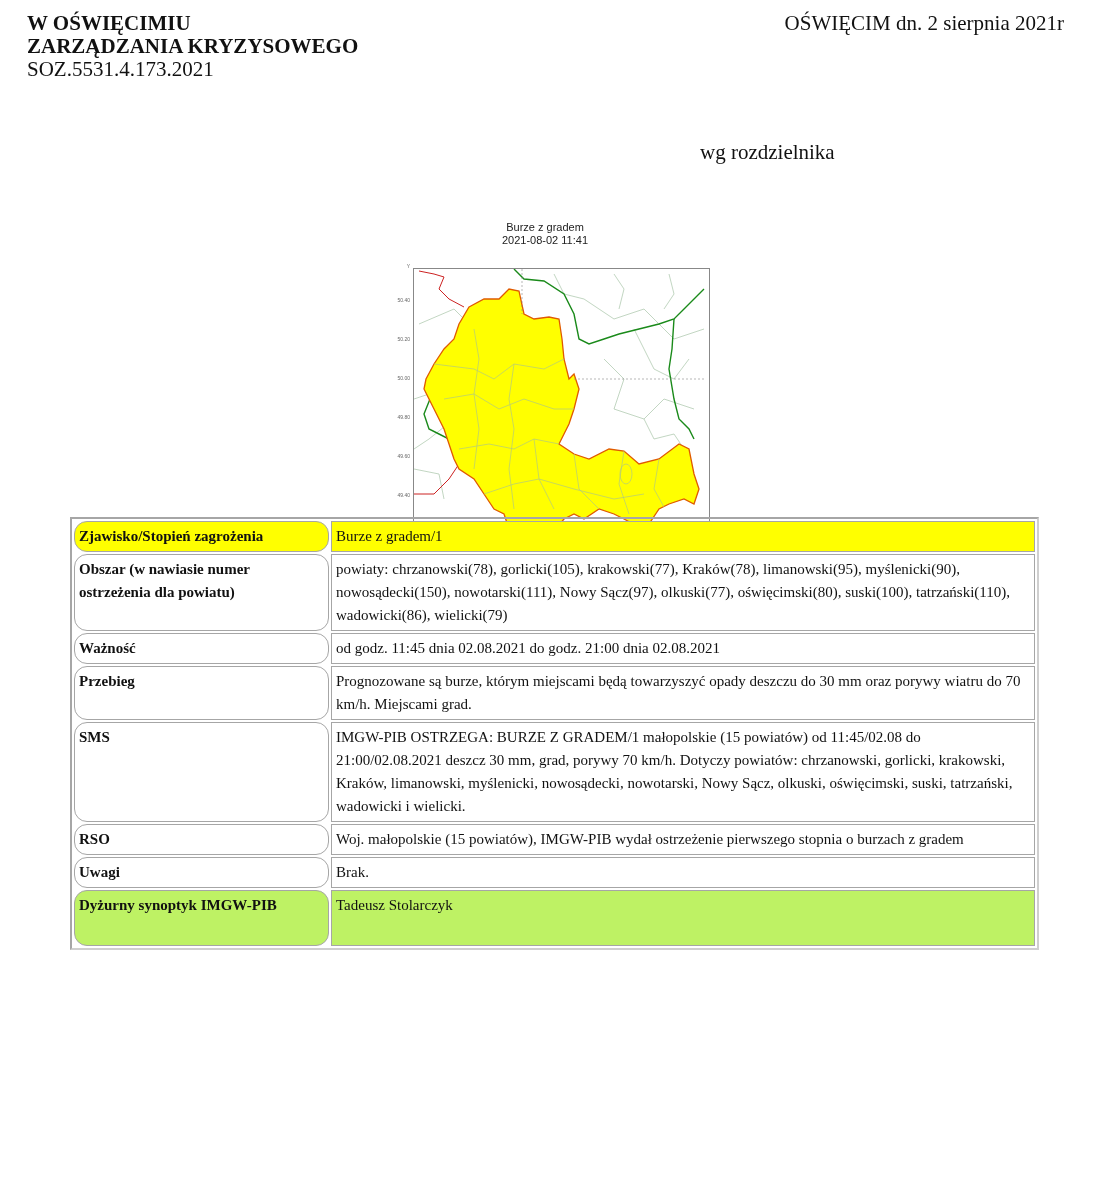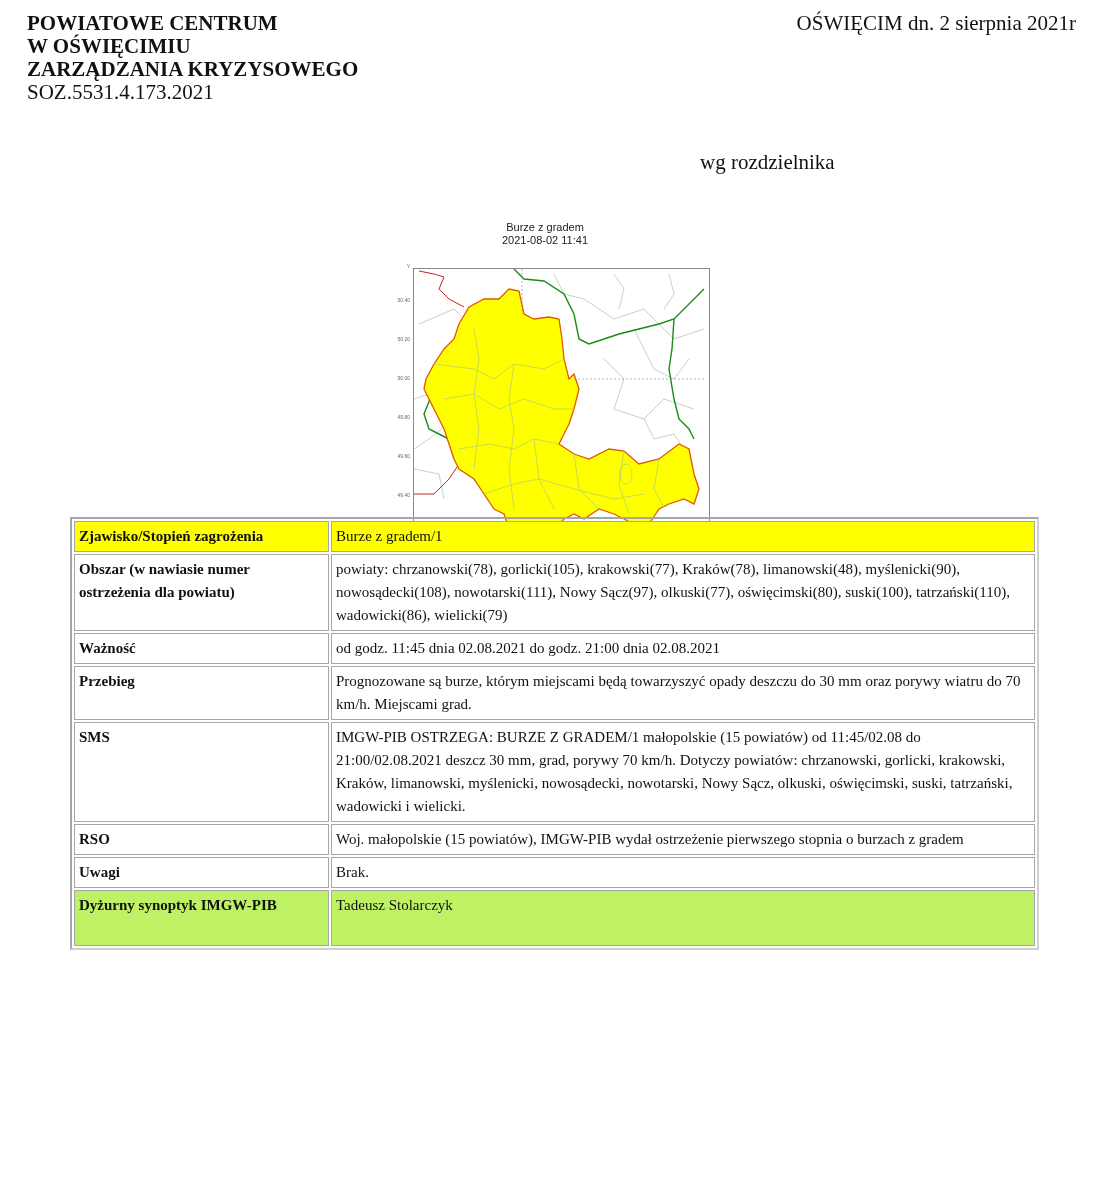--- a/index.html
+++ b/index.html
@@ -1,49 +1,48 @@
 <!DOCTYPE html>
 <html><head>
 <meta charset="utf-8">
 <style>
   html, body { margin:0; padding:0; background:#ffffff; }
   body { width:1102px; height:1200px; position:relative; overflow:hidden;
          font-family:"Liberation Serif","DejaVu Serif",serif; color:#111; }
 
   .hdr-left { position:absolute; left:27px; top:12px; font-size:21px; line-height:23px; }
   .hdr-left .b { font-weight:bold; }
-  .hdr-right { position:absolute; right:26px; top:12px; font-size:21px; line-height:23px; }
-  .recipient { position:absolute; left:700px; top:150px; font-size:21px; }
+  .hdr-right { position:absolute; right:38px; top:12px; font-size:21px; line-height:23px; }
+  .recipient { position:absolute; left:700px; top:140px; font-size:21px; }
 
   .map { position:absolute; left:380px; top:172px; width:330px; height:345px;margin-top:47px; }
   .map-title { position:absolute; left:0; width:330px; top:2px; text-align:center;
                font-family:"Liberation Sans","DejaVu Sans",sans-serif; font-size:11px; line-height:13px; color:#222; }
   .map-frame { position:absolute; left:33px; top:49px; width:295px; height:274px;
                border:1px solid #888; background:#fff; overflow:hidden; }
   .ytick { position:absolute; left:0; width:30px; text-align:right;
            font-family:"Liberation Sans","DejaVu Sans",sans-serif; font-size:5px; color:#666; }
   .xtick { position:absolute; top:326px; width:30px; text-align:center;
            font-family:"Liberation Sans","DejaVu Sans",sans-serif; font-size:5px; line-height:6px; color:#666; }
 
   table.warn { position:absolute; left:70px; top:517px; width:969px;
                border-collapse:separate; border-spacing:2px;
                border:2px solid #a6a6a6; border-right-color:#cfcfcf; border-bottom-color:#cfcfcf;
                font-size:15px; line-height:23px; }
   table.warn td { border:1px solid #a6a6a6; padding:3px 4px; vertical-align:top; }
   .title-cell { text-align:center; color:#e0151a; font-weight:bold; font-size:19px; line-height:26px;
                 padding:6px 4px 8px 4px !important; }
-  .lbl { width:245px; font-weight:bold; }
+  .lbl { width:245px; font-weight:bold;border-radius:13px; }
   .yellow td { background:#ffff00; }
   .gray td { background:#bef264; }
 </style>
 </head>
 <body>
 
 <div class="hdr-left">
-  <div class="b">POWIATOWE CENTRUM</div>
   <div class="b">W OŚWIĘCIMIU</div>
   <div class="b">ZARZĄDZANIA KRYZYSOWEGO</div>
   <div>SOZ.5531.4.173.2021</div>
 </div>
 
 <div class="hdr-right">OŚWIĘCIM dn. 2 sierpnia 2021r</div>
 <div class="recipient">wg rozdzielnika</div>
 
 <div class="map">
   <div class="map-title">
@@ -118,21 +117,21 @@
 </div>
 
 <table class="warn">
   <tbody>
   <tr class="yellow">
     <td class="lbl">Zjawisko/Stopień zagrożenia</td>
     <td>Burze z gradem/1</td>
   </tr>
   <tr>
     <td class="lbl">Obszar (w nawiasie numer ostrzeżenia dla powiatu)</td>
-    <td>powiaty: chrzanowski(78), gorlicki(105), krakowski(77), Kraków(78), limanowski(48), myślenicki(90), nowosądecki(108), nowotarski(111), Nowy Sącz(97), olkuski(77), oświęcimski(80), suski(100), tatrzański(110), wadowicki(86), wielicki(79)</td>
+    <td>powiaty: chrzanowski(78), gorlicki(105), krakowski(77), Kraków(78), limanowski(95), myślenicki(90), nowosądecki(150), nowotarski(111), Nowy Sącz(97), olkuski(77), oświęcimski(80), suski(100), tatrzański(110), wadowicki(86), wielicki(79)</td>
   </tr>
   <tr>
     <td class="lbl">Ważność</td>
     <td>od godz. 11:45 dnia 02.08.2021 do godz. 21:00 dnia 02.08.2021</td>
   </tr>
   <tr>
     <td class="lbl">Przebieg</td>
     <td>Prognozowane są burze, którym miejscami będą towarzyszyć opady deszczu do 30 mm oraz porywy wiatru do 70 km/h. Miejscami grad.</td>
   </tr>
   <tr>

